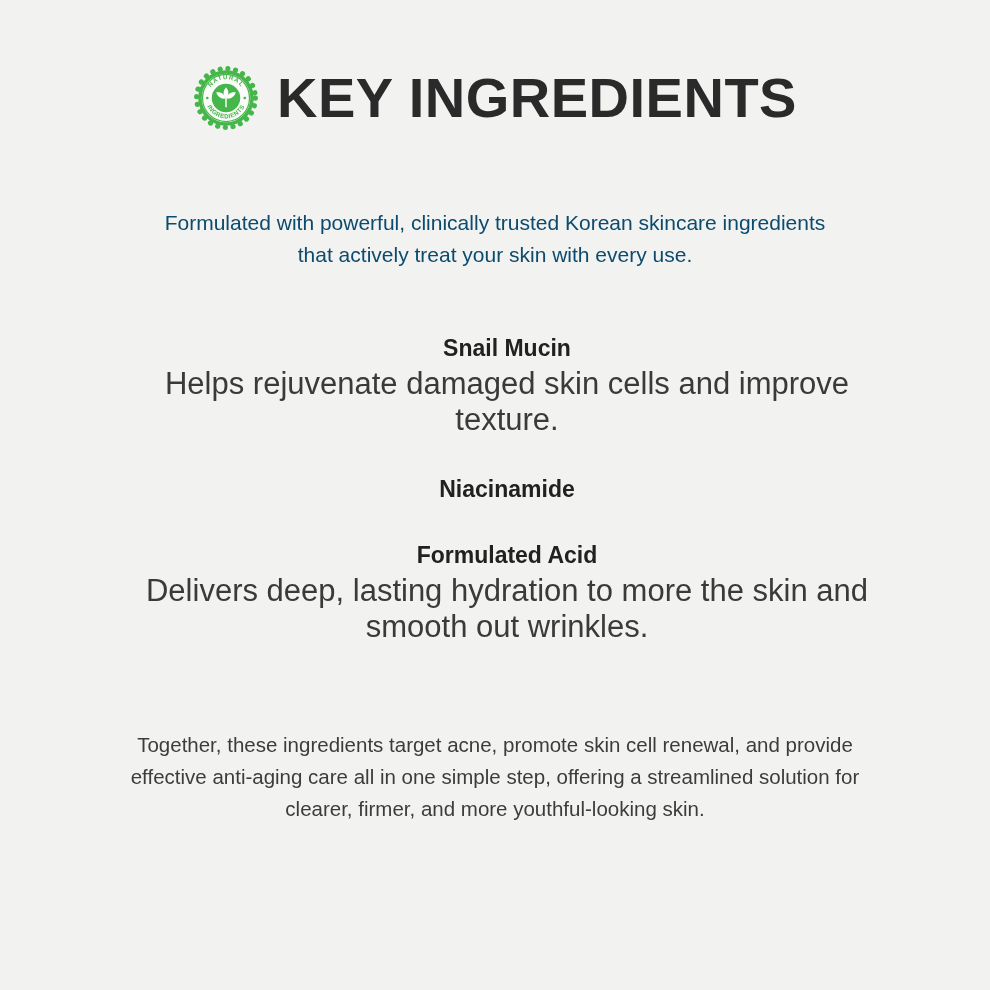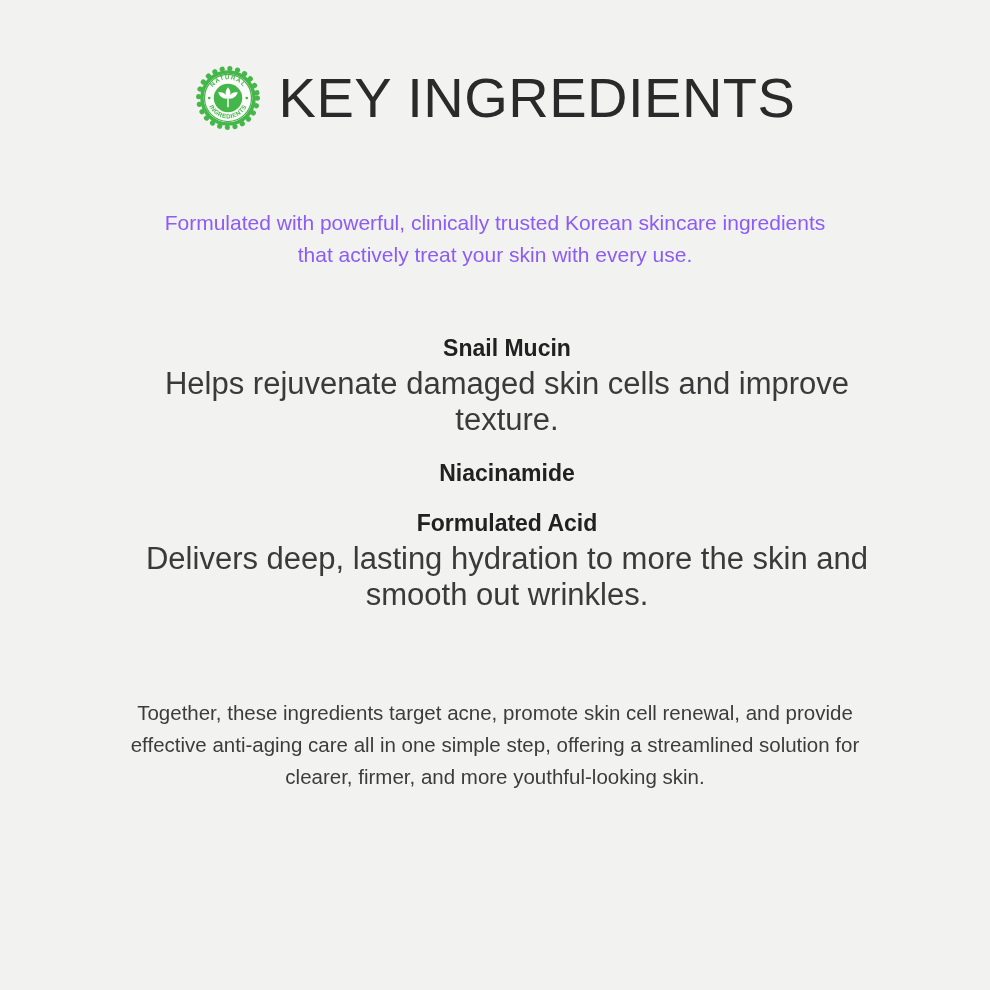--- a/index.html
+++ b/index.html
@@ -14,36 +14,36 @@
   .header {
     display: flex;
     justify-content: center;
     align-items: center;
     gap: 18px;
     padding-top: 32px;
   }
   .badge { width: 66px; height: 66px; flex: 0 0 auto; }
   .page-title {
     font-size: 56px;
-    font-weight: 400;
+    font-weight: 700;
     color: #2a2a2a;
     letter-spacing: 0.5px;
     line-height: 1;
     white-space: nowrap;
   }
   .intro {
     margin: 44px auto 4px;
     max-width: 680px;
     text-align: center;
     font-size: 21px;
     line-height: 32px;
-    color: #8b5cf6;
+    color: #0c4a6e;
   }
   .sections { text-align: center; padding-left: 24px; }
-  .ingredient-section { margin-top: 20px; }
+  .ingredient-section { margin-top: 36px; }
   .ingredient-section.first { margin-top: 62px; }
   .ingredient-title {
     font-size: 23px;
     font-weight: 700;
     color: #212121;
     line-height: 30px;
     margin: 0;
   }
   .ingredient-desc {
     font-size: 31px;

